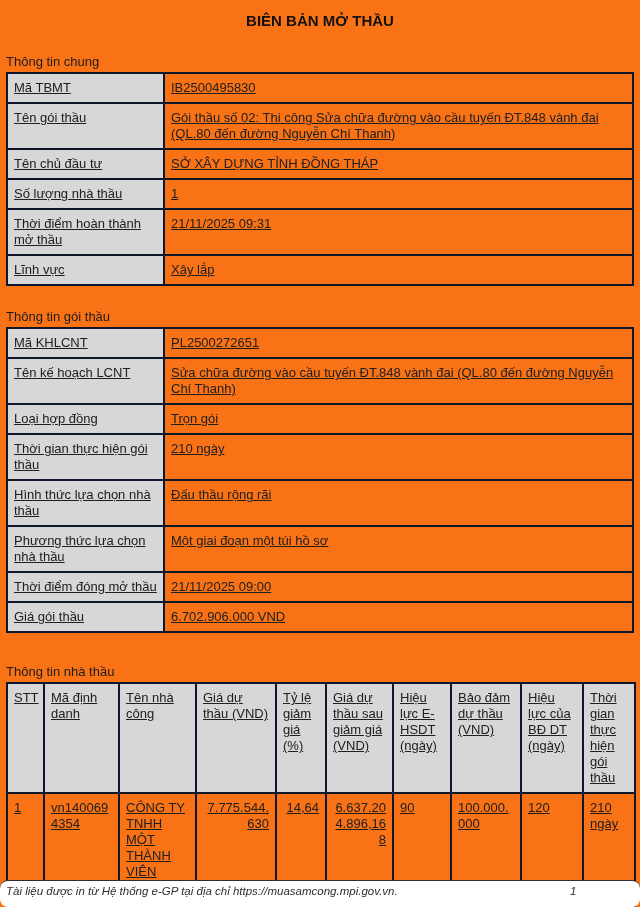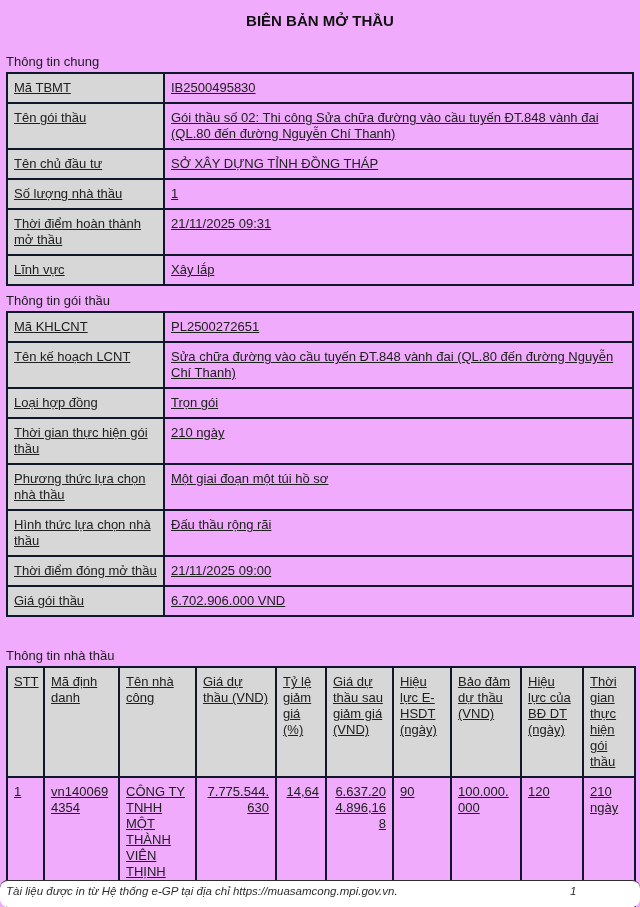--- a/index.html
+++ b/index.html
@@ -1,31 +1,31 @@
 <!DOCTYPE html>
 <html><head>
 <meta charset="utf-8">
 <style>
   html, body { margin:0; padding:0; background:#ffffff; }
   body {
     width:640px; height:907px;
     font-family:"Liberation Sans", sans-serif;
     font-size:13px; color:#202020;
   }
-  .doc { position:relative; width:640px; height:907px; overflow:hidden; background:#f0abfc; }
+  .doc { position:relative; width:640px; height:907px; overflow:hidden; background:#f97316; }
   .doc-inner { padding:0 6px; }
 
   .doc-title {
     margin:0; padding-top:12px;
     text-align:center; font-size:15px; font-weight:bold; color:#111;
   }
 
   .section-heading { margin:0 0 3px 0; font-size:13px; line-height:15px; color:#1c1c1c; }
   .sh-general     { margin-top:25px; }
-  .sh-package     { margin-top:7px; }
+  .sh-package     { margin-top:23px; }
   .sh-contractors { margin-top:31px; }
 
   table { border-collapse:collapse; table-layout:fixed; width:628px; }
   td, th {
     border:2px solid #0f172a;
     vertical-align:top;
     padding:6px 6px;
     line-height:16px;
     font-weight:normal;
     text-align:left;
@@ -108,26 +108,26 @@
         </tr>
         <tr>
           <td class="label-cell">Loại hợp đồng</td>
           <td>Trọn gói</td>
         </tr>
         <tr>
           <td class="label-cell">Thời gian thực hiện gói thầu</td>
           <td>210 ngày</td>
         </tr>
         <tr>
+          <td class="label-cell">Hình thức lựa chọn nhà thầu</td>
+          <td>Đấu thầu rộng rãi</td>
+        </tr>
+        <tr>
           <td class="label-cell">Phương thức lựa chọn nhà thầu</td>
           <td>Một giai đoạn một túi hồ sơ</td>
-        </tr>
-        <tr>
-          <td class="label-cell">Hình thức lựa chọn nhà thầu</td>
-          <td>Đấu thầu rộng rãi</td>
         </tr>
         <tr>
           <td class="label-cell">Thời điểm đóng mở thầu</td>
           <td>21/11/2025 09:00</td>
         </tr>
         <tr>
           <td class="label-cell">Giá gói thầu</td>
           <td>6.702.906.000 VND</td>
         </tr>
       </tbody>

